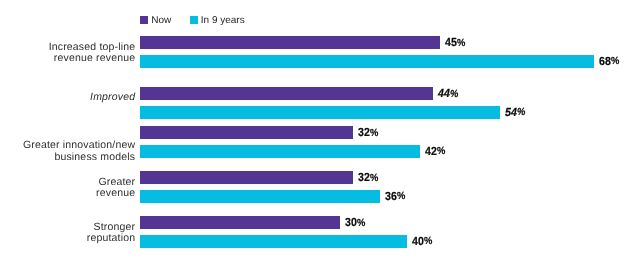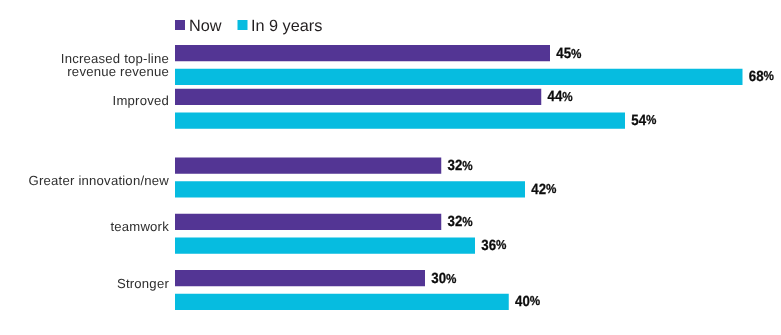--- a/index.html
+++ b/index.html
@@ -10,21 +10,21 @@
     -webkit-font-smoothing:antialiased;
     text-rendering:geometricPrecision;
   }
   *{-webkit-font-smoothing:antialiased;}
   #chart{position:relative;width:625px;height:268px;background:#fff;}
 
   
   .legend{position:absolute;left:140px;top:15.9px;height:8.1px;}
   .legend-item{position:absolute;top:0;height:8.1px;}
   .legend-swatch{width:8.2px;height:8.1px;display:block;position:absolute;left:0;top:0;}
-  .legend-label{position:absolute;left:11.2px;top:-1.0px;font-size:13px;color:#231f20;white-space:nowrap;line-height:12px;}
+  .legend-label{position:absolute;left:11.2px;top:-1.0px;font-size:10px;color:#231f20;white-space:nowrap;line-height:12px;}
 
   
   .plot{position:absolute;left:0;top:0;width:625px;height:268px;}
 
   .group{position:absolute;left:0;width:625px;}
 
   .cat-label{
     position:absolute;
     left:0;width:135.2px;
     text-align:right;
@@ -71,50 +71,53 @@
       <div class="group" style="top: 36.1px; height: 31.9px;">
         <div class="cat-label" style="top: 5.45px;">
           <div>Increased top-line</div>
           <div>revenue revenue</div>
         </div>
         <div class="bar bar-now" style="top: 0px; width: 300.15px; background: rgb(83, 53, 148);"></div>
         <div class="val" style="left: 445.15px; top: 1.2px;"><span>45</span><span class="pct">%</span></div>
         <div class="bar bar-future" style="top: 18.5px; width: 453.56px; background: rgb(6, 188, 224);"></div>
         <div class="val" style="left: 598.56px; top: 19.7px;"><span>68</span><span class="pct">%</span></div>
       </div>
-      <div class="group" style="top: 71px; height: 31.9px;">
+      <div class="group" style="top: 87px; height: 31.9px; font-style: italic;">
         <div class="cat-label" style="top: 5.45px;">
           <div>Improved</div>
         </div>
         <div class="bar bar-now" style="top: 0px; width: 293.48px; background: rgb(83, 53, 148);"></div>
         <div class="val" style="left: 438.48px; top: 1.2px;"><span>44</span><span class="pct">%</span></div>
         <div class="bar bar-future" style="top: 18.5px; width: 360.18px; background: rgb(6, 188, 224);"></div>
         <div class="val" style="left: 505.18px; top: 19.7px;"><span>54</span><span class="pct">%</span></div>
       </div>
       <div class="group" style="top: 126.1px; height: 31.9px;">
         <div class="cat-label" style="top: 14px;">
           <div>Greater innovation/new</div>
+          <div>business models</div>
         </div>
         <div class="bar bar-now" style="top: 0px; width: 213.44px; background: rgb(83, 53, 148);"></div>
         <div class="val" style="left: 358.44px; top: 1.2px;"><span>32</span><span class="pct">%</span></div>
         <div class="bar bar-future" style="top: 18.5px; width: 280.14px; background: rgb(6, 188, 224);"></div>
         <div class="val" style="left: 425.14px; top: 19.7px;"><span>42</span><span class="pct">%</span></div>
       </div>
       <div class="group" style="top: 171.1px; height: 31.9px;">
         <div class="cat-label" style="top: 5.45px;">
-          <div>teamwork</div>
+          <div>Greater</div>
+          <div>revenue</div>
         </div>
         <div class="bar bar-now" style="top: 0px; width: 213.44px; background: rgb(83, 53, 148);"></div>
         <div class="val" style="left: 358.44px; top: 1.2px;"><span>32</span><span class="pct">%</span></div>
         <div class="bar bar-future" style="top: 18.5px; width: 240.12px; background: rgb(6, 188, 224);"></div>
         <div class="val" style="left: 385.12px; top: 19.7px;"><span>36</span><span class="pct">%</span></div>
       </div>
       <div class="group" style="top: 216.1px; height: 31.9px;">
         <div class="cat-label" style="top: 5.45px; text-align: right;">
           <div>Stronger</div>
+          <div>reputation</div>
         </div>
         <div class="bar bar-now" style="top: 0px; width: 200.1px; background: rgb(83, 53, 148);"></div>
         <div class="val" style="left: 345.1px; top: 1.2px;"><span>30</span><span class="pct">%</span></div>
         <div class="bar bar-future" style="top: 18.5px; width: 266.8px; background: rgb(6, 188, 224);"></div>
         <div class="val" style="left: 411.8px; top: 19.7px;"><span>40</span><span class="pct">%</span></div>
       </div>
     </div>
 
 </div>
 

